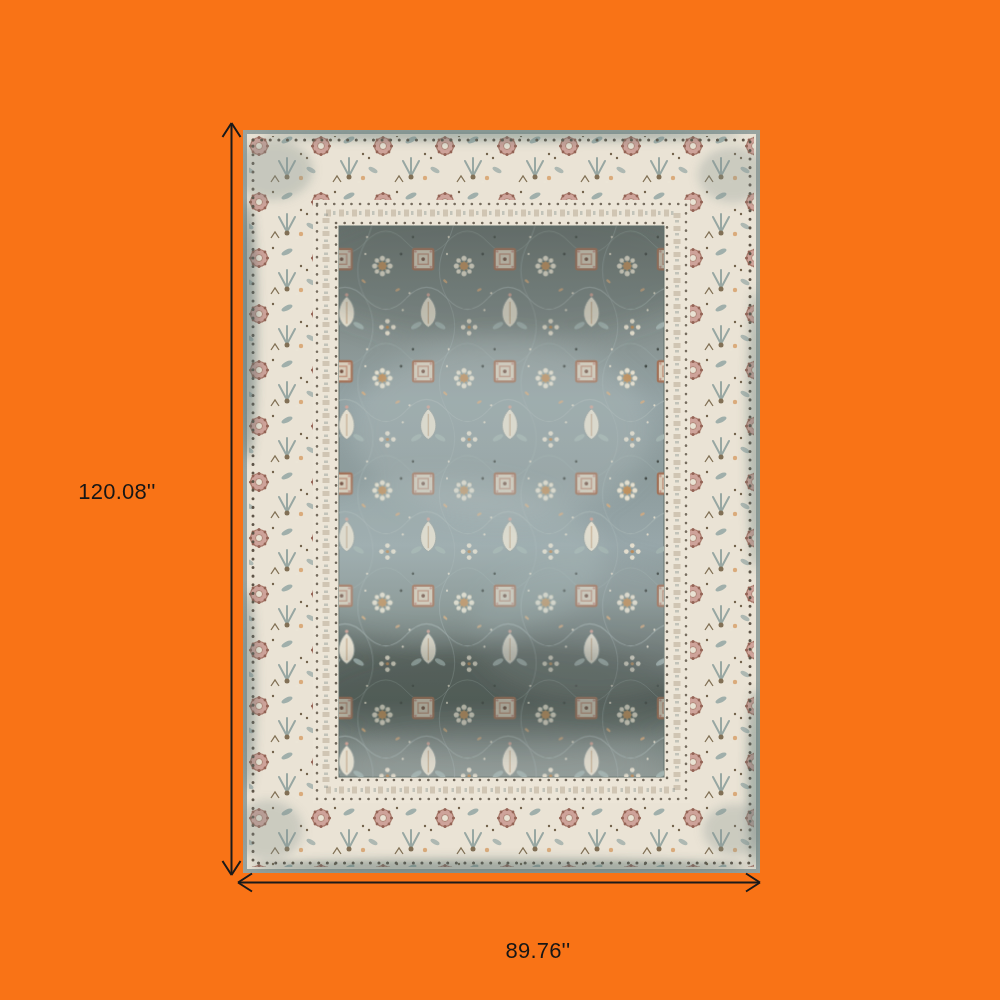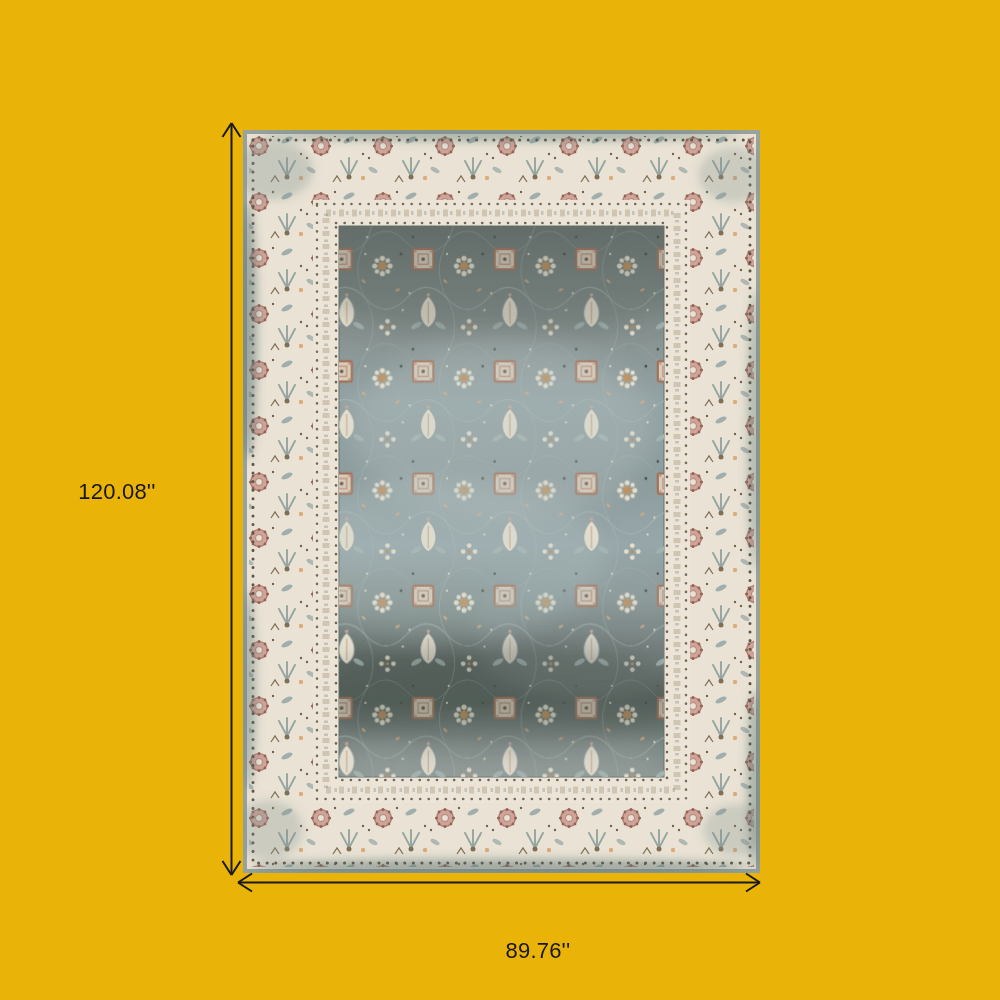--- a/index.html
+++ b/index.html
@@ -1,17 +1,17 @@
 <!DOCTYPE html>
 <html><head>
 <meta charset="utf-8">
 <style>
   html,body{margin:0;padding:0;background:#fff;}
   .canvas{
-    position:relative;width:1000px;height:1000px;background:#eab308;overflow:hidden;
+    position:relative;width:1000px;height:1000px;background:#f97316;overflow:hidden;
     font-family:"Liberation Sans", sans-serif;
   }
   .rug{position:absolute;left:243px;top:130px;width:517px;height:743px;}
   .rug svg{display:block;}
   .dim-svg{position:absolute;}
   .dim-label{
     position:absolute;color:#161616;font-size:22px;letter-spacing:.2px;
     text-align:center;width:120px;white-space:nowrap;
   }
   .height-label{left:57px;top:479px;}

